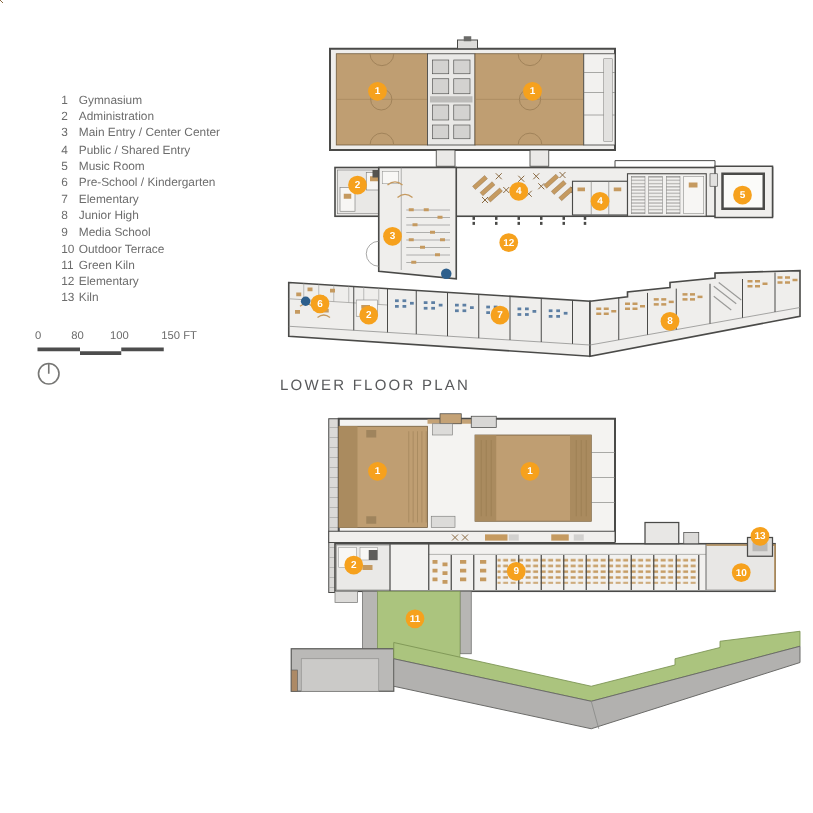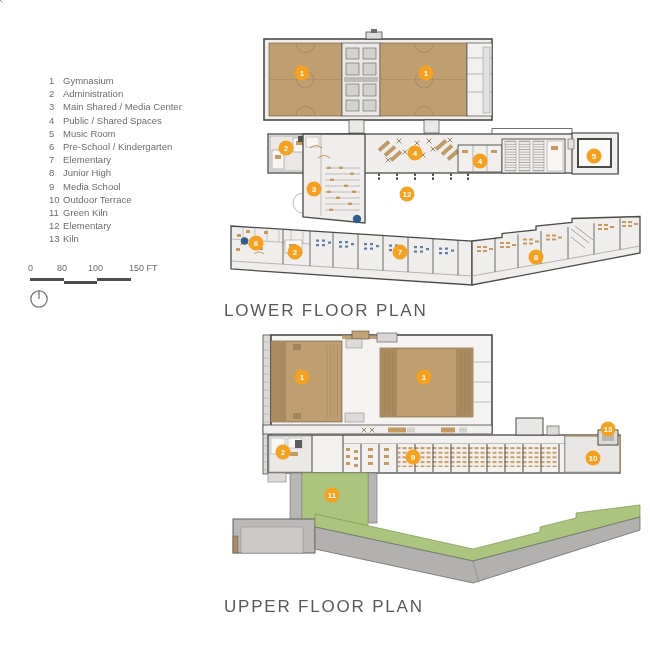--- a/index.html
+++ b/index.html
@@ -12,21 +12,21 @@
   .lnum{display:inline-block;width:14px;}
   
   .slabel{position:absolute;top:263px;color:#6c6c6c;font-size:9px;}
   .sl0{left:28px}.sl1{left:57px}.sl2{left:88px}.sl3{left:129px}
   .sbar{position:absolute;left:30px;top:278px;width:101px;height:6px;}
   .sseg{position:absolute;height:2.6px;background:#4d4d4d;}
   .sg0{left:0;width:33.7px;top:0;}
   .sg1{left:33.7px;width:33.6px;bottom:0;}
   .sg2{left:67.3px;width:33.7px;top:0;}
   
-  .plan-title{position:absolute;left:224px;color:#58595b;font-size:17px;letter-spacing:1.8px;}
+  .plan-title{position:absolute;left:224px;color:#58595b;font-size:12px;letter-spacing:1.8px;}
   .t-lower{top:301px;}
   .t-upper{top:597px;}
   
   .mlayer{position:absolute;left:0;top:0;width:650px;height:650px;pointer-events:none;}
   .marker{position:absolute;width:15px;height:15px;border-radius:50%;background:#f6a11d;color:#fff;
           font-size:8px;font-weight:bold;line-height:15px;text-align:center;
           transform:translate(-50%,-50%);}
 </style>
 </head>
 <body>
@@ -376,22 +376,22 @@
       <polygon points="315,514 473,549 540,532 540,527 576,518 576,513 640,505 640,517 473,561 315,527" fill="#abc47e" stroke="#7c9454" stroke-width="0.7"></polygon>
 
       <polygon points="315,527 473,561 640,517 640,530 473,583 315,549" fill="#b2b1af" stroke="#6b6b69" stroke-width="0.8"></polygon>
       <line x1="473" y1="561" x2="479" y2="583" stroke="#8b8b89" stroke-width="0.7"></line>
     </g>
   </svg>
 
   <div class="legend">
       <div class="lrow"><span class="lnum">1</span><span>Gymnasium</span></div>
       <div class="lrow"><span class="lnum">2</span><span>Administration</span></div>
-      <div class="lrow"><span class="lnum">3</span><span>Main Shared / Media Center</span></div>
-      <div class="lrow"><span class="lnum">4</span><span>Public / Shared Spaces</span></div>
+      <div class="lrow"><span class="lnum">3</span><span>Main Entry / Center Center</span></div>
+      <div class="lrow"><span class="lnum">4</span><span>Public / Shared Entry</span></div>
       <div class="lrow"><span class="lnum">5</span><span>Music Room</span></div>
       <div class="lrow"><span class="lnum">6</span><span>Pre-School / Kindergarten</span></div>
       <div class="lrow"><span class="lnum">7</span><span>Elementary</span></div>
       <div class="lrow"><span class="lnum">8</span><span>Junior High</span></div>
       <div class="lrow"><span class="lnum">9</span><span>Media School</span></div>
       <div class="lrow"><span class="lnum">10</span><span>Outdoor Terrace</span></div>
       <div class="lrow"><span class="lnum">11</span><span>Green Kiln</span></div>
       <div class="lrow"><span class="lnum">12</span><span>Elementary</span></div>
       <div class="lrow"><span class="lnum">13</span><span>Kiln</span></div>
     </div>
@@ -407,21 +407,20 @@
       <div class="sseg sg2"></div>
     </div>
   </div>
 
   <svg width="24" height="24" style="left:28px;top:288px;">
     <circle cx="11" cy="11" r="8.2" fill="none" stroke="#777775" stroke-width="1.3"></circle>
     <line x1="11" y1="11" x2="11" y2="2.8" stroke="#777775" stroke-width="1.3"></line>
   </svg>
 
   <div class="plan-title t-lower">LOWER FLOOR PLAN</div>
-  <div class="plan-title t-upper">UPPER FLOOR PLAN</div>
 
   <div class="mlayer">
       <div class="marker" style="left: 302px; top: 73px; background: rgb(246, 161, 29);">1</div>
       <div class="marker" style="left: 426px; top: 73px; background: rgb(246, 161, 29);">1</div>
       <div class="marker" style="left: 286px; top: 148px; background: rgb(246, 161, 29);">2</div>
       <div class="marker" style="left: 415px; top: 153px; background: rgb(246, 161, 29);">4</div>
       <div class="marker" style="left: 480px; top: 161px; background: rgb(246, 161, 29);">4</div>
       <div class="marker" style="left: 594px; top: 156px; background: rgb(246, 161, 29);">5</div>
       <div class="marker" style="left: 314px; top: 189px; background: rgb(246, 161, 29);">3</div>
       <div class="marker" style="left: 407px; top: 194px; background: rgb(246, 161, 29);">12</div>

